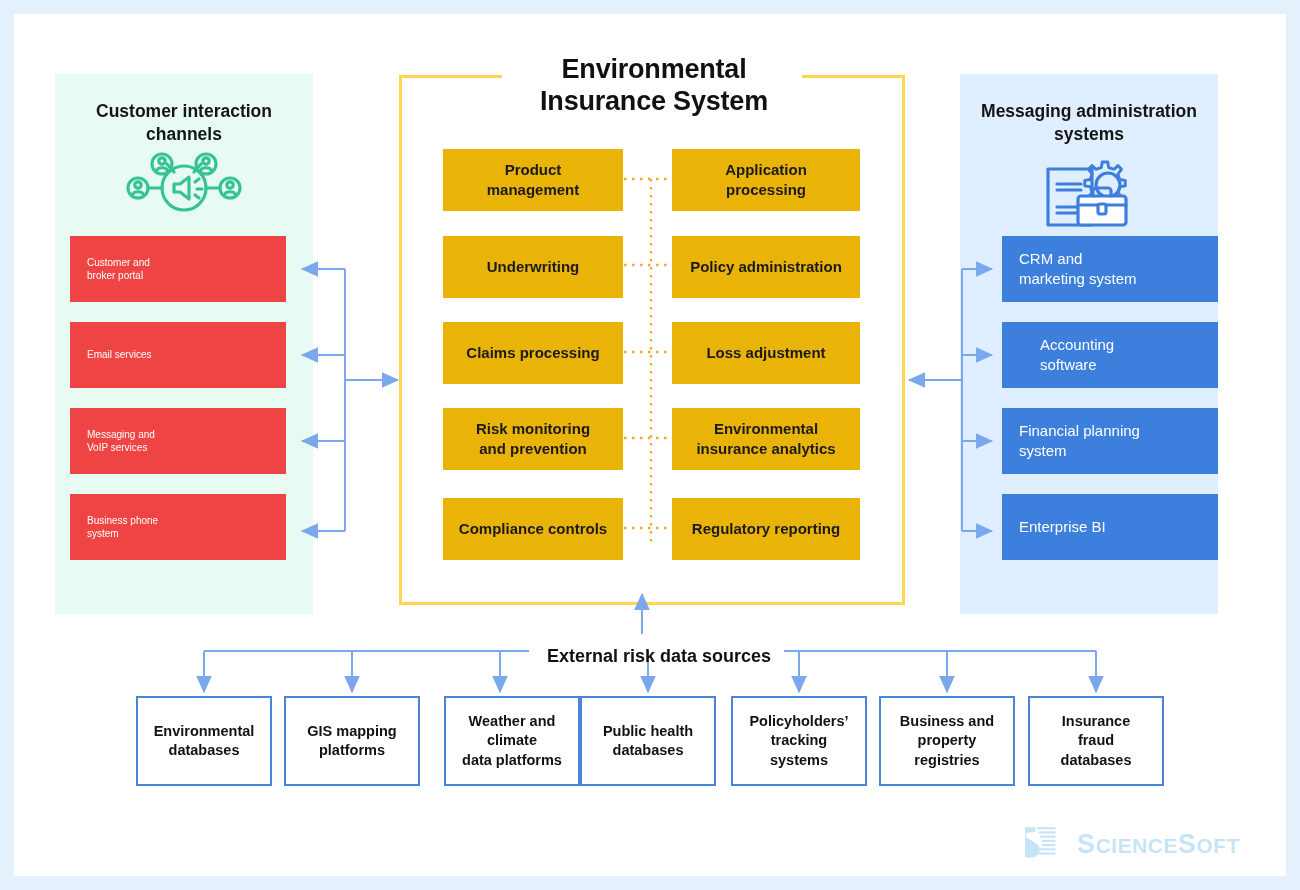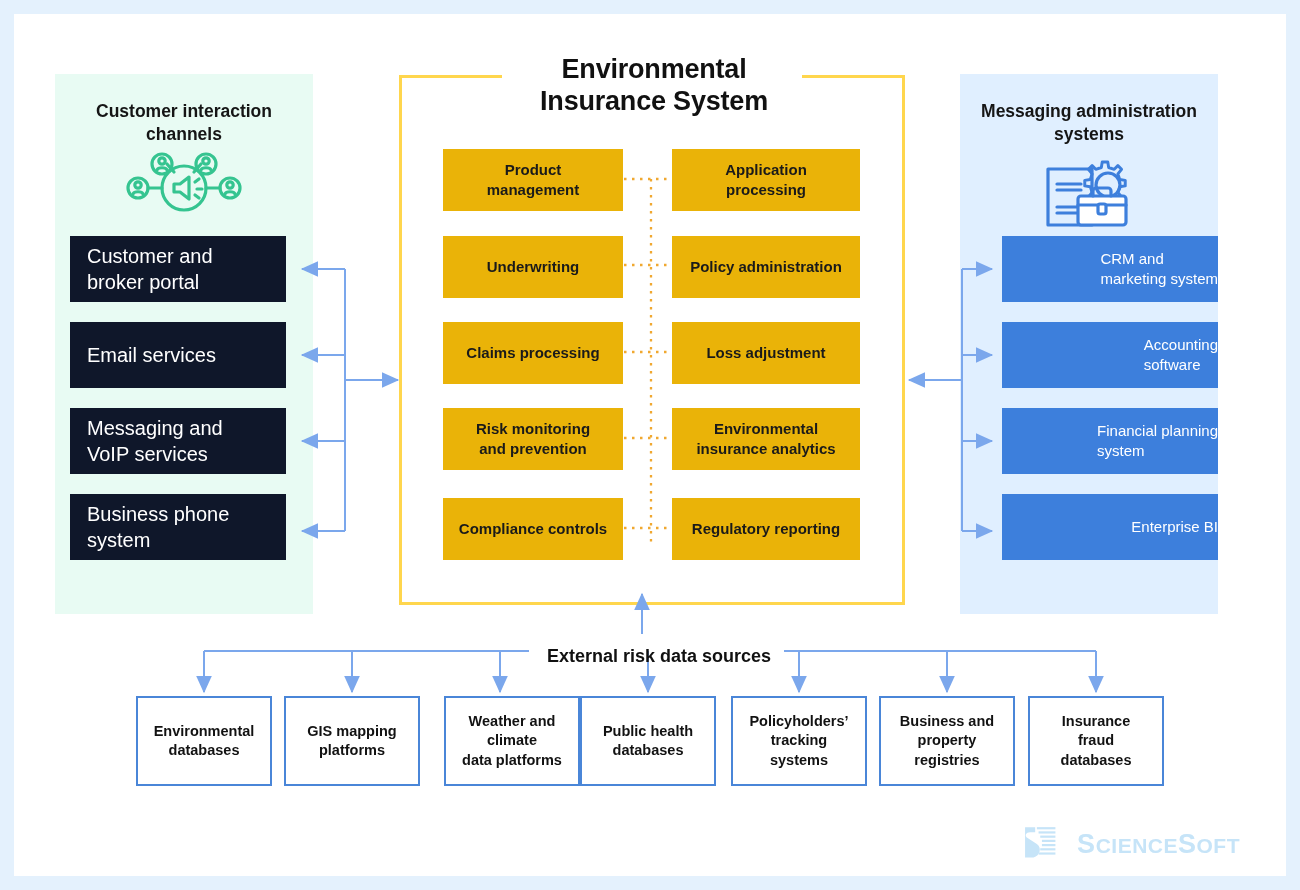--- a/index.html
+++ b/index.html
@@ -39,22 +39,22 @@
     position:absolute;left:430px;top:40px;width:420px;text-align:center;
     font-weight:bold;font-size:27px;line-height:1.18;color:#111111;letter-spacing:-0.2px;
     z-index:4;
   }
 
   
   .box{
     position:absolute;box-sizing:border-box;display:flex;align-items:center;
     font-size:14.5px;line-height:1.32;
   }
-  .gbox{ background:#0f172a;color:#ffffff;padding-left:17px;font-weight:normal;font-size:20px;}
-  .bbox{ background:#3d7fdc;color:#ffffff;padding-left:17px;font-weight:normal;font-size:15px;justify-content:flex-end;}
+  .gbox{ background:#ef4444;color:#ffffff;padding-left:17px;font-weight:normal;font-size:10px;}
+  .bbox{ background:#3d7fdc;color:#ffffff;padding-left:17px;font-weight:normal;font-size:15px;}
   .ybox{
     background:#eab308;color:#1a1a1a;font-weight:bold;justify-content:center;
     text-align:center;font-size:15px;
   }
   .obox{
     background:#ffffff;border:2px solid #4a86d8;color:#121212;font-weight:bold;
     justify-content:center;text-align:center;font-size:14.5px;
   }
 
   .ext-label{

